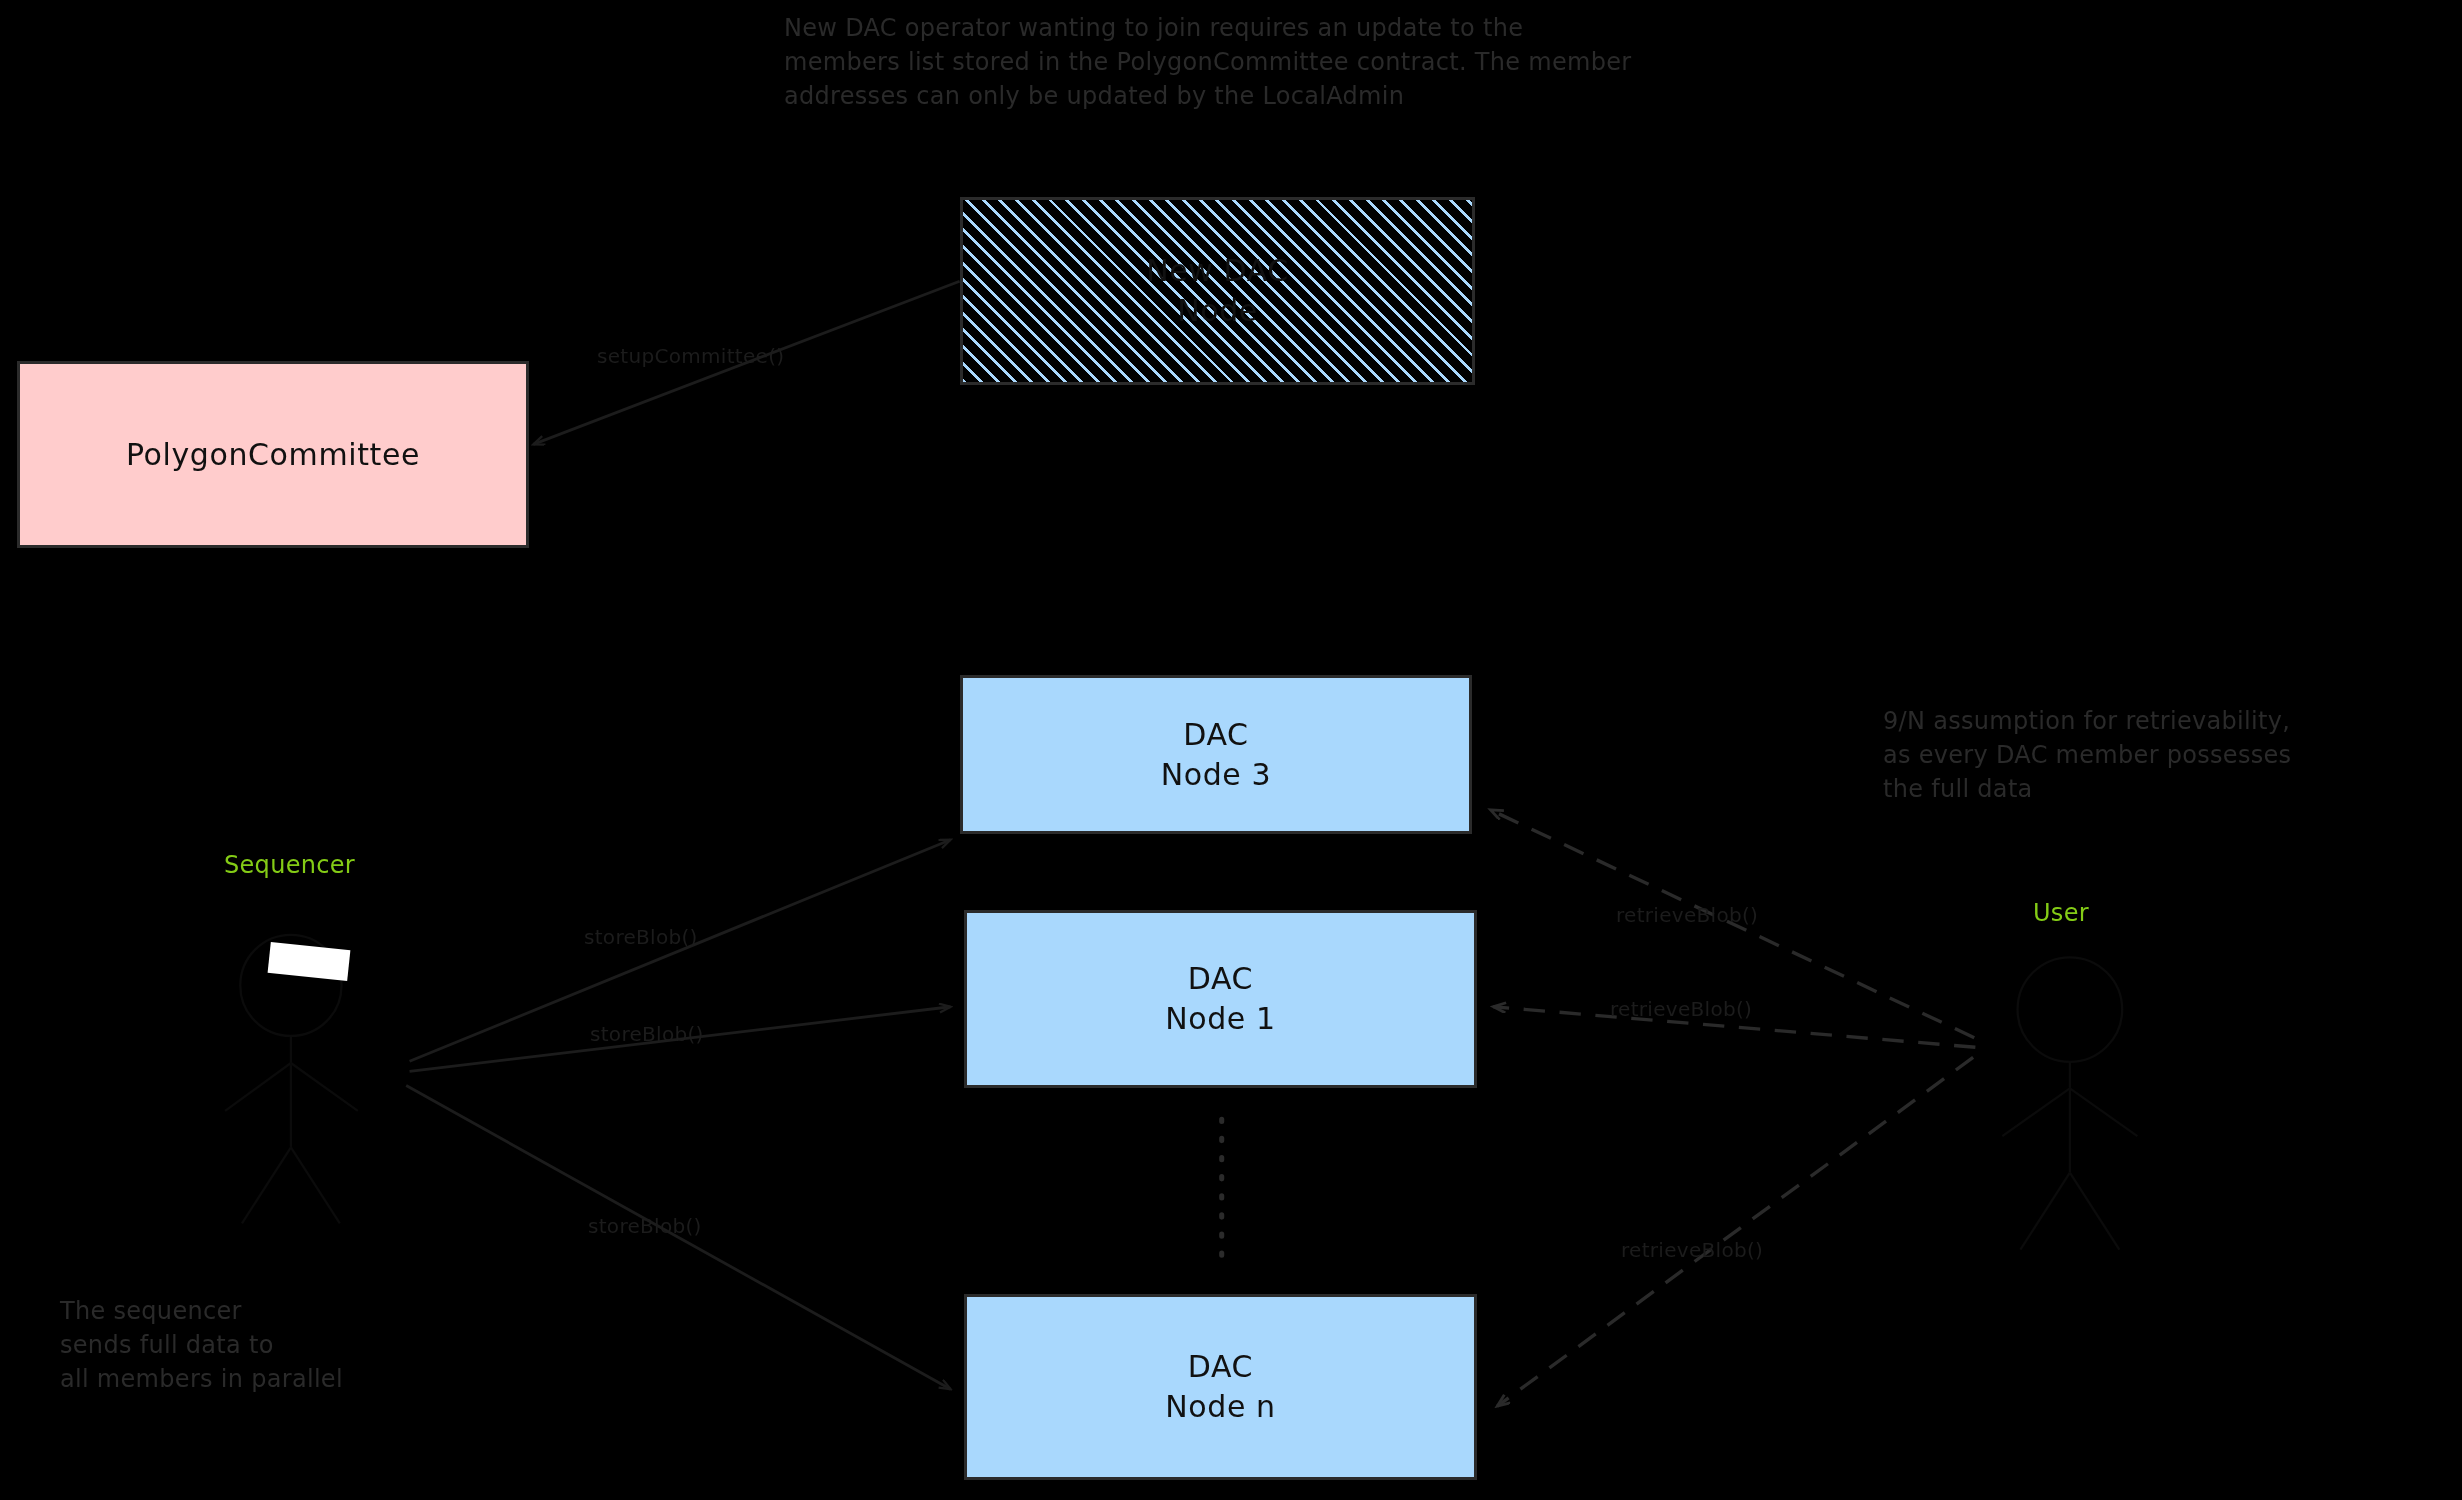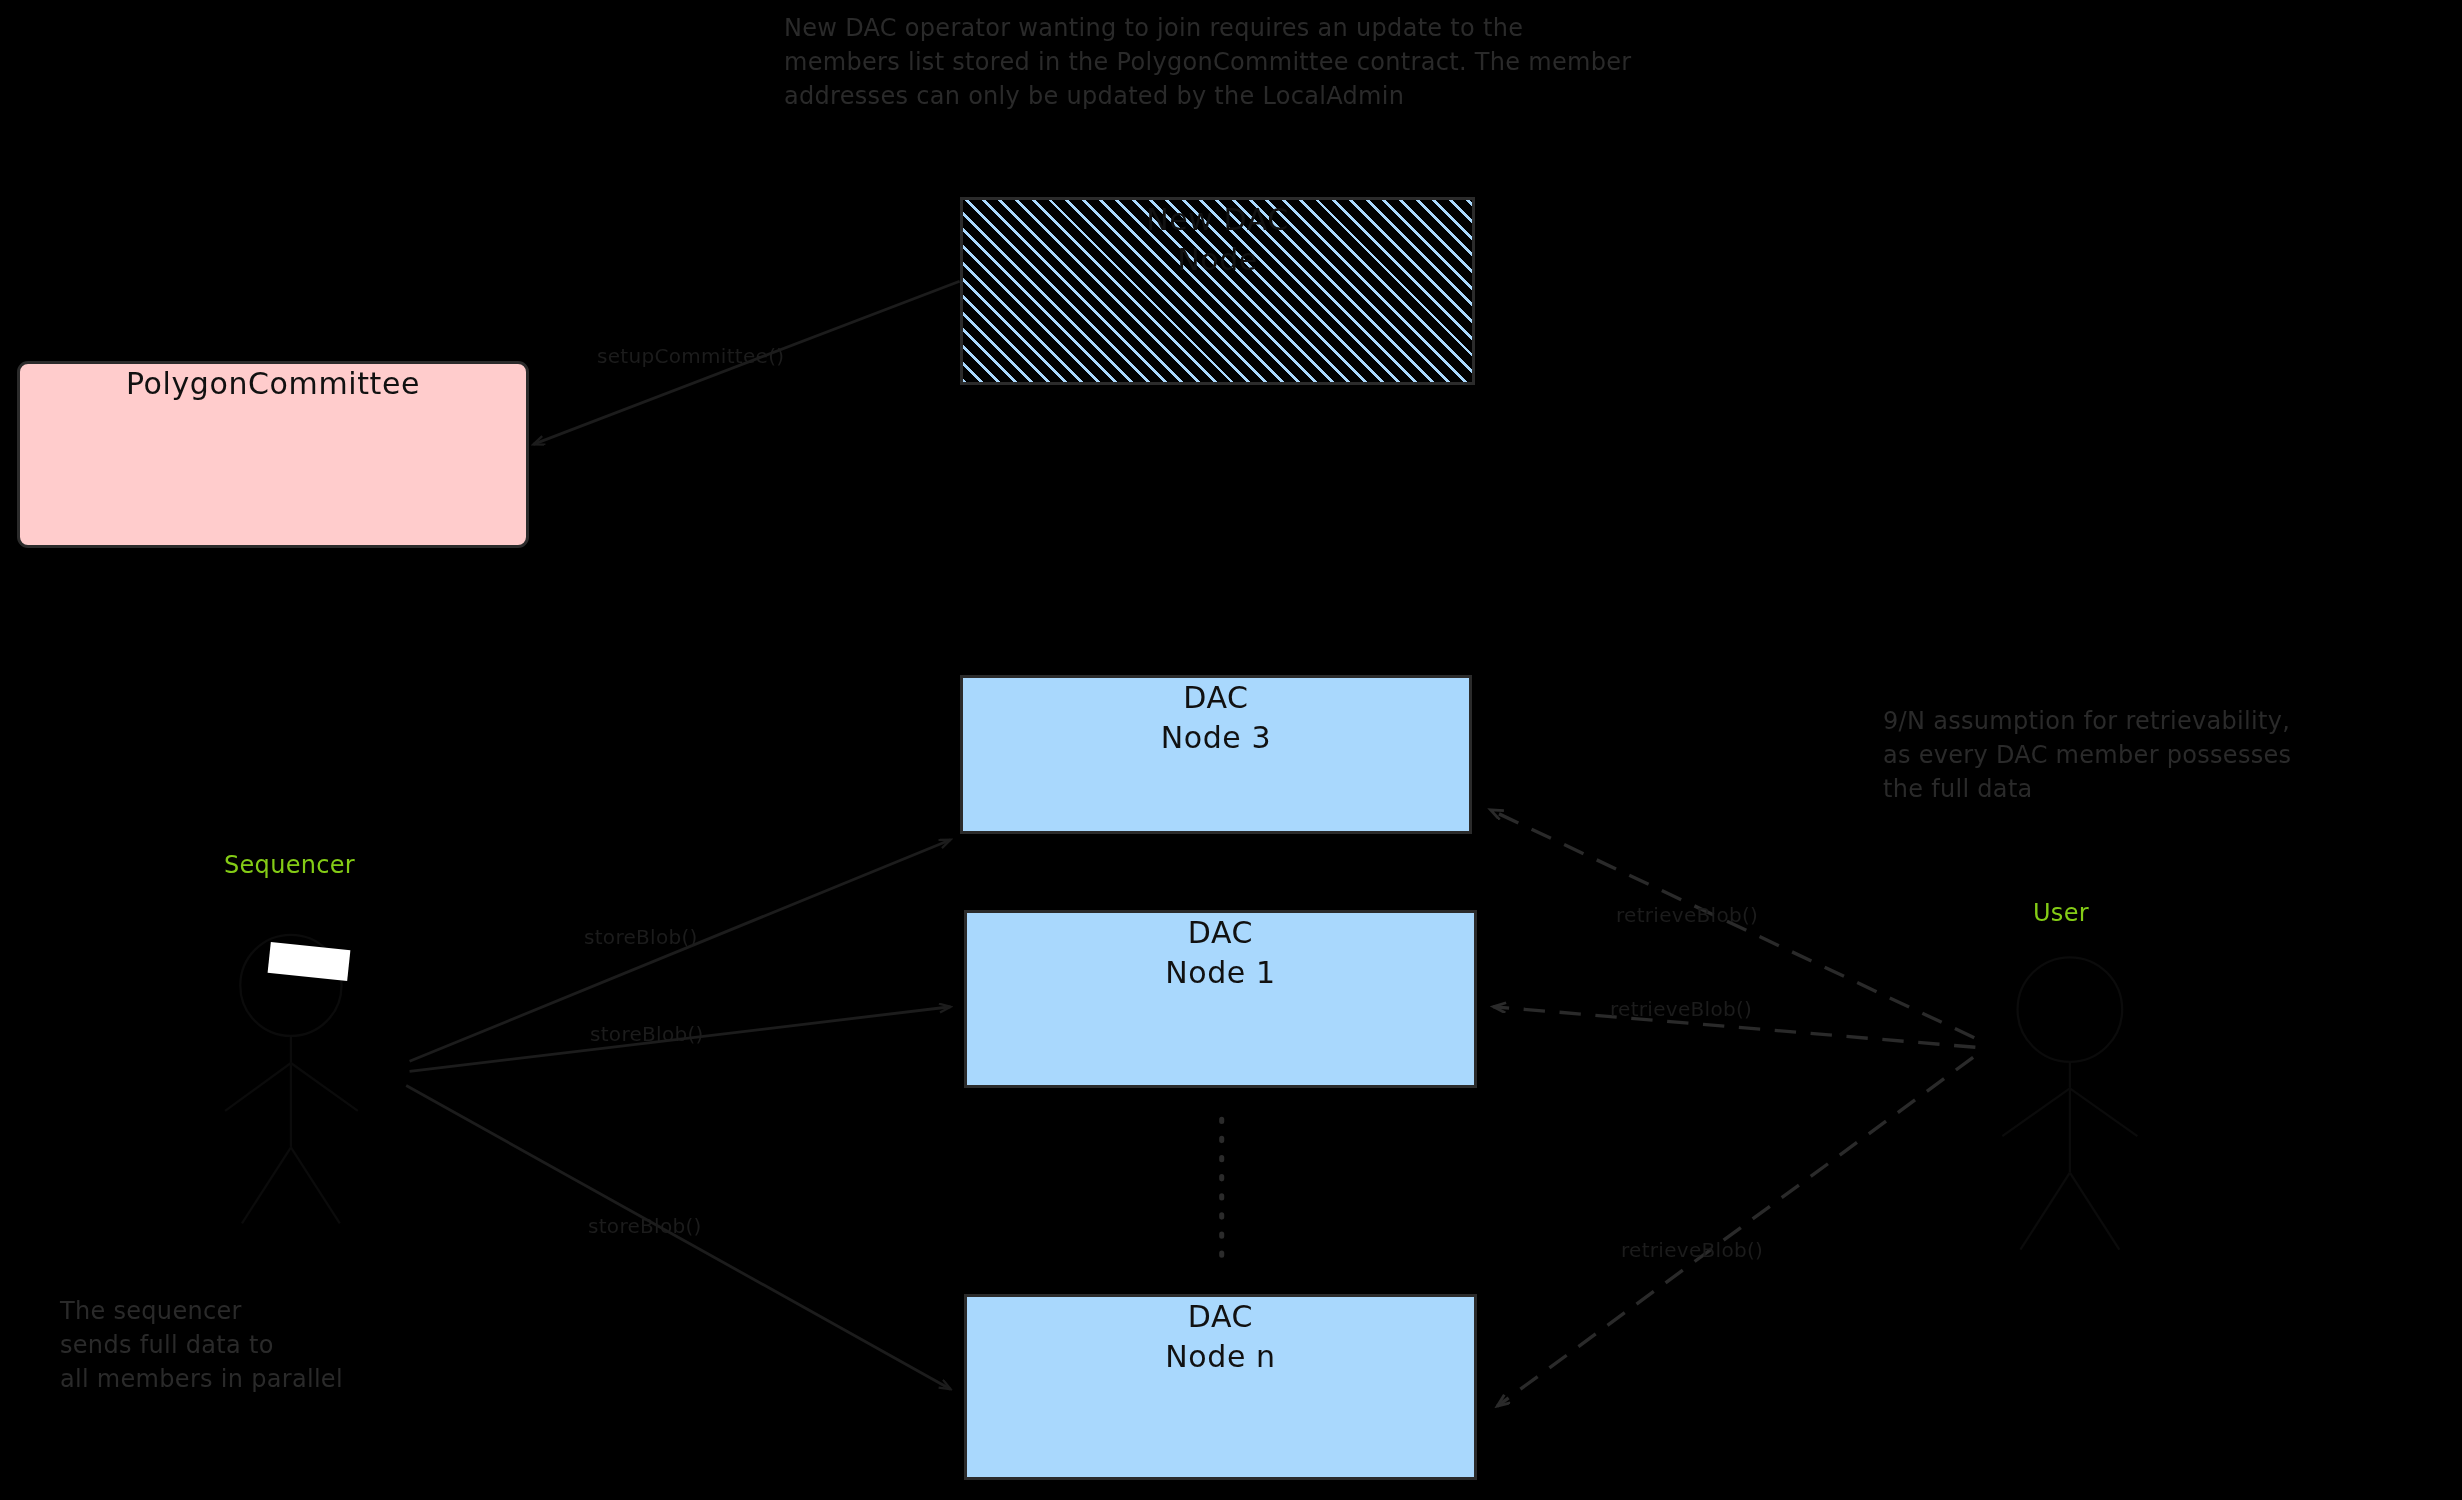--- a/index.html
+++ b/index.html
@@ -22,32 +22,32 @@
     height: 1500px;
     pointer-events: none;
   }
   .node-box {
     position: absolute;
     box-sizing: border-box;
     border: 3.4px solid #2b2b2b;
     display: flex;
     flex-direction: column;
     align-items: center;
+    justify-content: center;
     text-align: center;
   }
   .node-label {
     color: #111111;
     font-size: 30px;
     line-height: 1.32;
     letter-spacing: 0.6px;
     font-family: "DejaVu Sans", sans-serif;
   }
   .box-committee {
     background: #FFCCCC;
-    border-radius: 11px;
   }
   .box-dac {
     background: #A9D8FD;
   }
   .box-newdac {
     background-color: #000000;
     background-image: repeating-linear-gradient(
       45deg,
       #A9D8FD 0px,
       #A9D8FD 2.8px,

